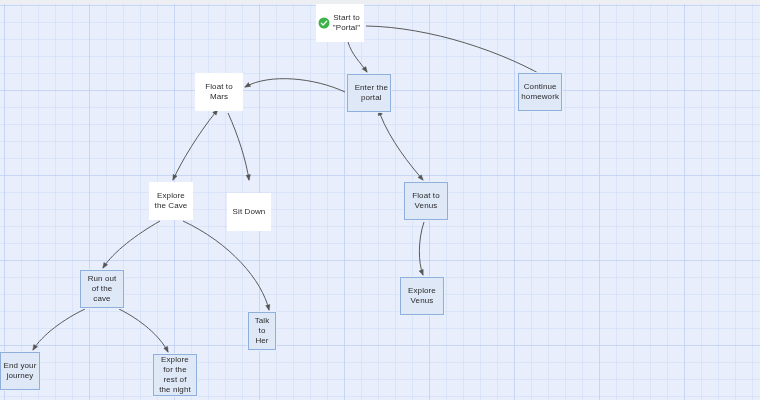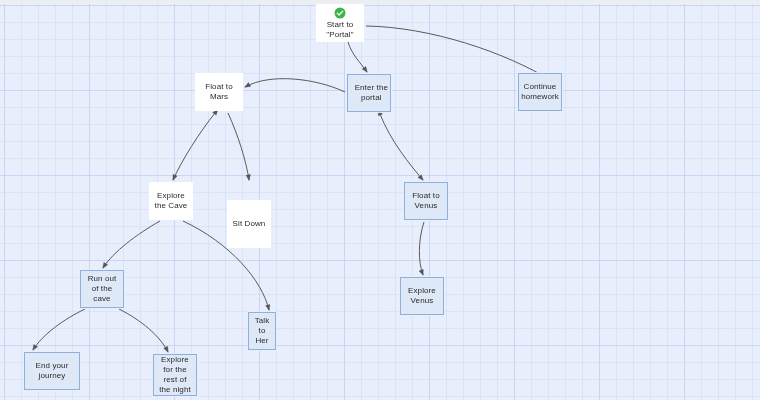--- a/index.html
+++ b/index.html
@@ -65,21 +65,21 @@
   }
 
   
   .node.blue {
     background: #dee8f7;
     border: 1px solid #8fb0dd;
     box-shadow: 0 0 0 1px rgba(230,238,250,0.9);
   }
 
   .node.start {
-    flex-direction: column;
+    flex-direction: row;
     justify-content: center;
     gap: 1px;
   }
 
   .start-icon {
     width: 12px;
     height: 12px;
     flex: 0 0 auto;
   }
 </style>
@@ -121,42 +121,42 @@
           <path d="M6.5 12.3 L10.2 16 L17.5 8.2" fill="none" stroke="#ffffff" stroke-width="2.6" stroke-linecap="round" stroke-linejoin="round"></path>
         </svg>
         <span class="label">Start to<br>"Portal"</span>
       </div>
       <div class="node plain" style="left: 195px; top: 73px; width: 48px; height: 38px;">
         <span class="label">Float to<br>Mars</span>
       </div>
       <div class="node blue" style="left: 347px; top: 74px; width: 44px; height: 38px; justify-content: flex-end;">
         <span class="label">Enter the<br>portal</span>
       </div>
-      <div class="node blue" style="left: 518px; top: 73px; width: 44px; height: 38px;">
+      <div class="node blue" style="left: 518px; top: 73px; width: 44px; height: 38px; justify-content: flex-end;">
         <span class="label">Continue<br>homework</span>
       </div>
       <div class="node plain" style="left: 149px; top: 182px; width: 44px; height: 38px;">
         <span class="label">Explore<br>the Cave</span>
       </div>
-      <div class="node plain" style="left: 227px; top: 200px; width: 44px; height: 48px; text-align: center;">
+      <div class="node plain" style="left: 227px; top: 193px; width: 44px; height: 38px; text-align: center;">
         <span class="label">Sit Down</span>
       </div>
       <div class="node blue" style="left: 404px; top: 182px; width: 44px; height: 38px;">
         <span class="label">Float to<br>Venus</span>
       </div>
       <div class="node blue" style="left: 400px; top: 277px; width: 44px; height: 38px;">
         <span class="label">Explore<br>Venus</span>
       </div>
       <div class="node blue" style="left: 80px; top: 270px; width: 44px; height: 38px; justify-content: center;">
         <span class="label">Run out<br>of the<br>cave</span>
       </div>
       <div class="node blue" style="left: 248px; top: 312px; width: 28px; height: 38px;">
         <span class="label">Talk to<br>Her</span>
       </div>
-      <div class="node blue" style="left: 24px; top: 352px; width: 56px; height: 38px; align-items: center;">
+      <div class="node blue" style="left: 0; top: 352px; width: 40px; height: 38px; align-items: center;">
         <span class="label">End your<br>journey</span>
       </div>
       <div class="node blue" style="left: 153px; top: 354px; width: 44px; height: 42px;">
         <span class="label">Explore<br>for the<br>rest of<br>the night</span>
       </div>
     </div>
 
 </div>
 
 </body></html>

